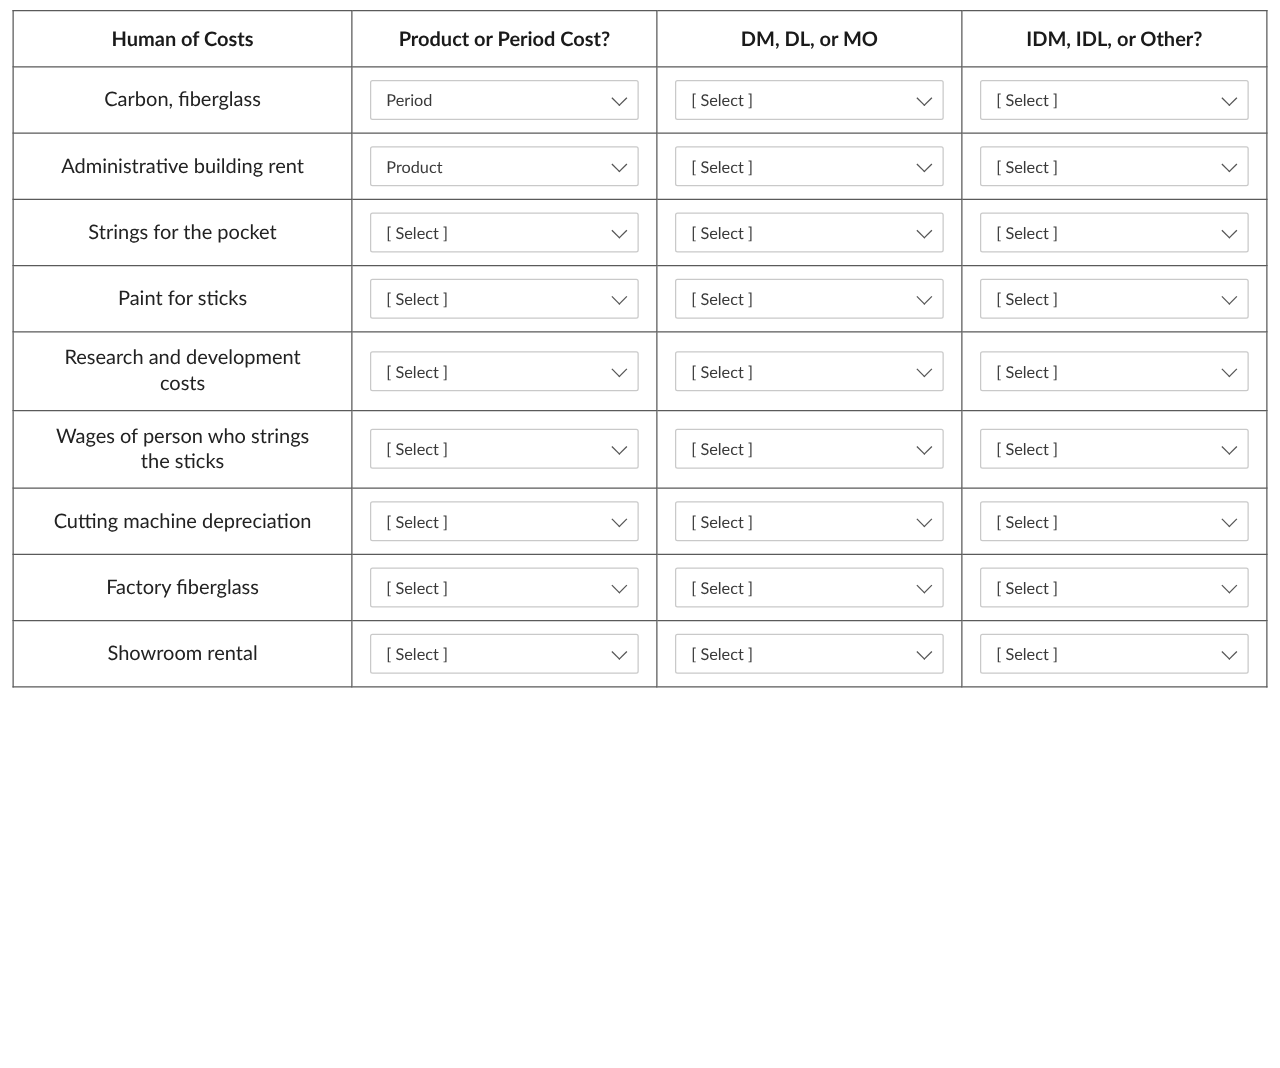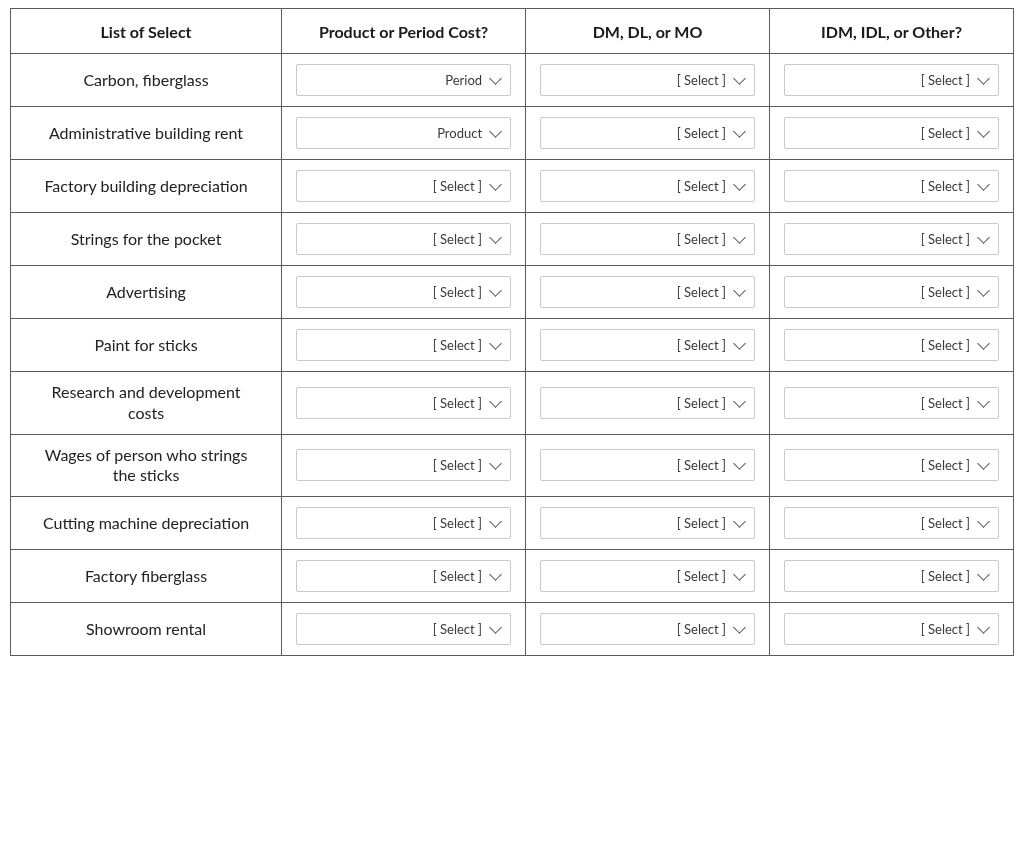--- a/index.html
+++ b/index.html
@@ -39,21 +39,21 @@
     padding:10px 14px;
   }
   .sel{
     position:relative;
     display:block;
     width:100%;
     box-sizing:border-box;
     border:1px solid #c9c9c9;
     background:#fff;
     height:32px;
-    text-align:right;
+    text-align:left;
     padding:0 28px 0 12px;
     font-size:13px;
     color:#3a3a3a;
     cursor:pointer;
     border-radius:2px;
     font-family:inherit;
   }
   .sel::after{
     content:"";
     position:absolute;
@@ -76,21 +76,21 @@
 
 <table>
   <colgroup>
     <col class="c1">
       <col class="c2">
       <col class="c3">
       <col class="c4">
   </colgroup>
   <thead>
     <tr>
-      <th>List of Select</th>
+      <th>Human of Costs</th>
       <th>Product or Period Cost?</th>
       <th>DM, DL, or MO</th>
       <th>IDM, IDL, or Other?</th>
     </tr>
   </thead>
   <tbody id="tbody">
       <tr>
         <td class="label-cell">Carbon, fiberglass</td>
         <td class="sel-cell">
           <button type="button" class="sel"><span>Period</span></button>
@@ -108,45 +108,21 @@
           <button type="button" class="sel"><span>Product</span></button>
         </td>
         <td class="sel-cell">
           <button type="button" class="sel"><span>[ Select ]</span></button>
         </td>
         <td class="sel-cell">
           <button type="button" class="sel"><span>[ Select ]</span></button>
         </td>
       </tr>
       <tr>
-        <td class="label-cell">Factory building depreciation</td>
-        <td class="sel-cell">
-          <button type="button" class="sel"><span>[ Select ]</span></button>
-        </td>
-        <td class="sel-cell">
-          <button type="button" class="sel"><span>[ Select ]</span></button>
-        </td>
-        <td class="sel-cell">
-          <button type="button" class="sel"><span>[ Select ]</span></button>
-        </td>
-      </tr>
-      <tr>
         <td class="label-cell">Strings for the pocket</td>
-        <td class="sel-cell">
-          <button type="button" class="sel"><span>[ Select ]</span></button>
-        </td>
-        <td class="sel-cell">
-          <button type="button" class="sel"><span>[ Select ]</span></button>
-        </td>
-        <td class="sel-cell">
-          <button type="button" class="sel"><span>[ Select ]</span></button>
-        </td>
-      </tr>
-      <tr>
-        <td class="label-cell">Advertising</td>
         <td class="sel-cell">
           <button type="button" class="sel"><span>[ Select ]</span></button>
         </td>
         <td class="sel-cell">
           <button type="button" class="sel"><span>[ Select ]</span></button>
         </td>
         <td class="sel-cell">
           <button type="button" class="sel"><span>[ Select ]</span></button>
         </td>
       </tr>

